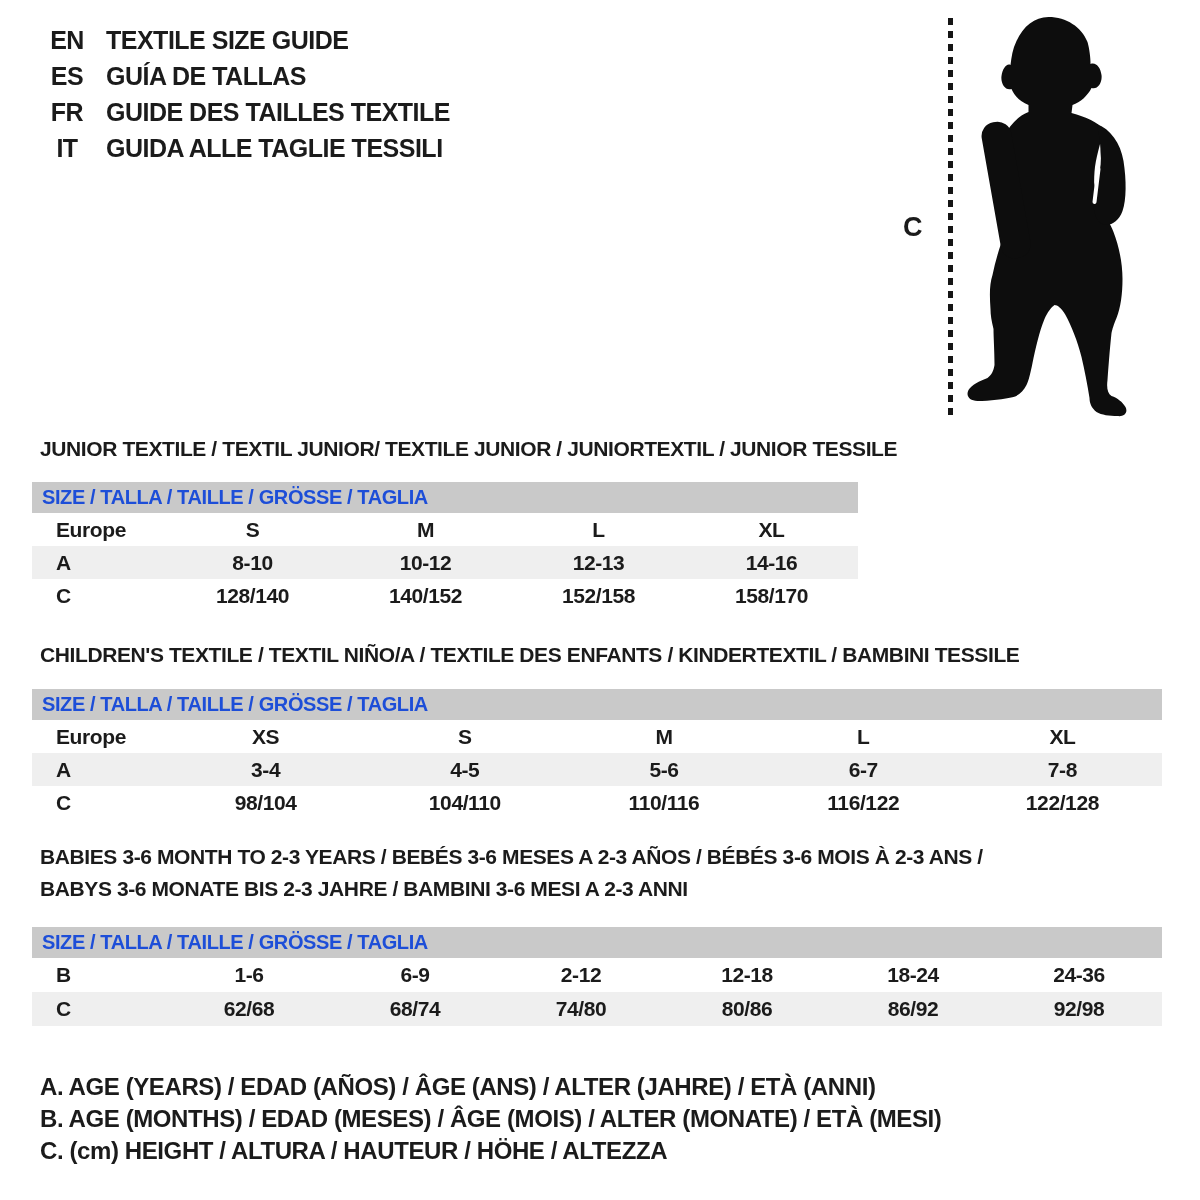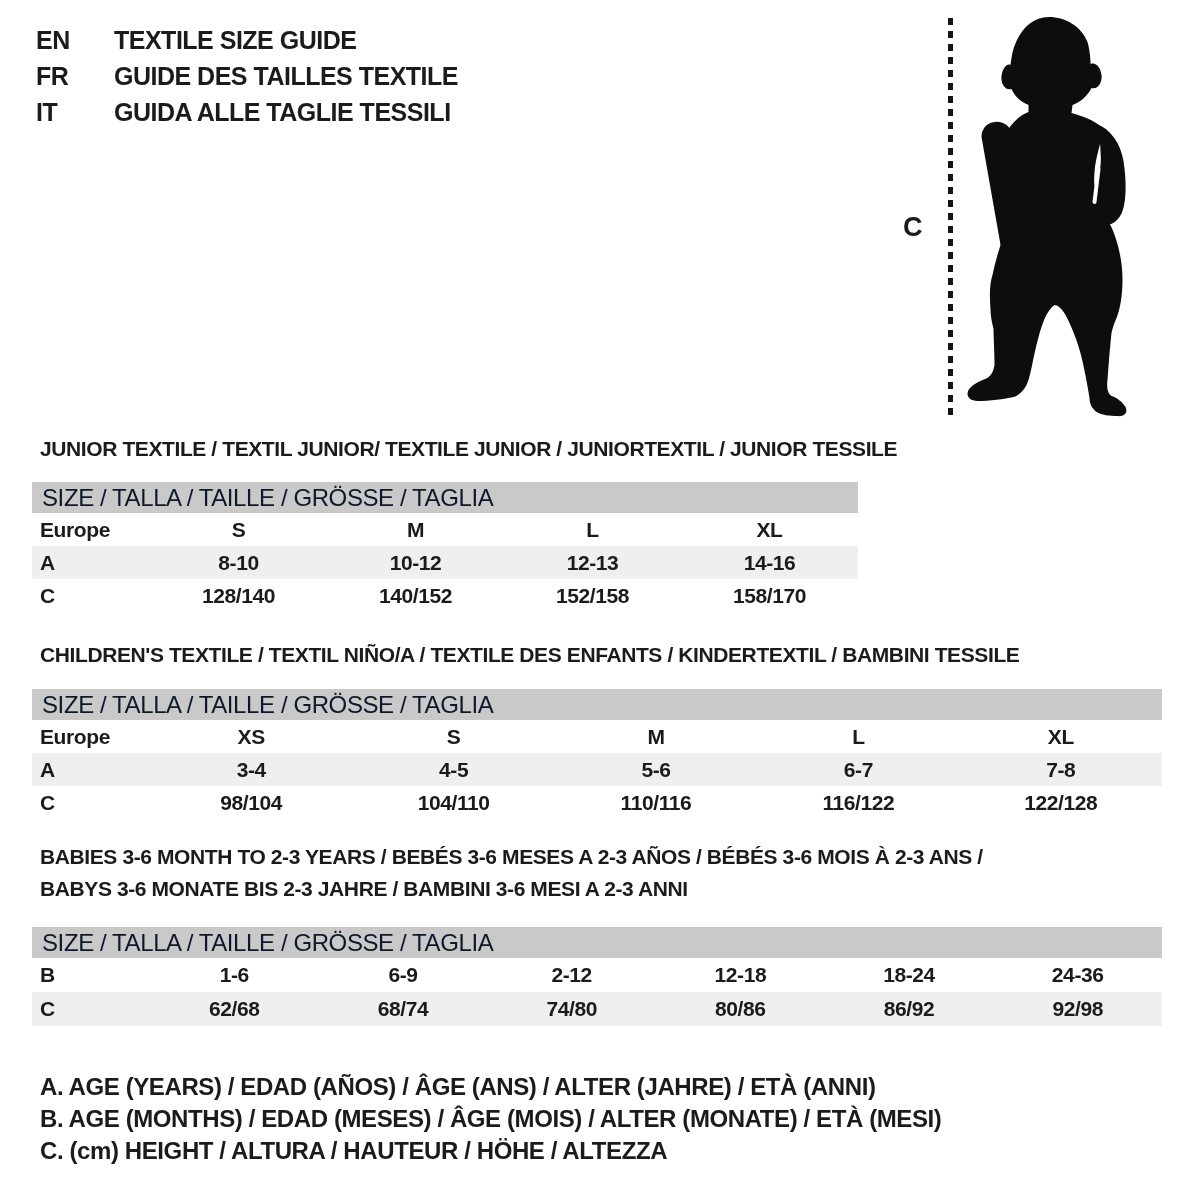--- a/index.html
+++ b/index.html
@@ -1,55 +1,59 @@
 <!DOCTYPE html>
 <html><head>
 <meta charset="utf-8">
 <style>
   html,body { margin:0; padding:0; }
   body { width:1200px; height:1200px; position:relative; background:#ffffff; overflow:hidden;
          font-family:"Liberation Sans","DejaVu Sans",sans-serif; color:#1b1b1b; }
   .abs { position:absolute; }
 
   
-  .lang-list { left:36px; top:22px; }
+  .lang-list { left:28px; top:22px;text-align:center; }
   .lang-row { display:flex; height:36px; line-height:36px; font-size:25px; font-weight:700; letter-spacing:-0.5px; }
   .lang-code { width:78px; }
   .lang-label { white-space:nowrap; }
 
   
   .measure-line { left:948px; top:18px; width:5px; height:398px;
                   background:repeating-linear-gradient(to bottom,#151515 0 7px,transparent 7px 13px); }
   .measure-label { left:903px; top:212px; font-size:27px; font-weight:700; }
   .baby-svg { left:958px; top:12px; }
 
   
   .sec-title { left:40px; font-size:21px; font-weight:700; letter-spacing:-0.4px; white-space:nowrap; line-height:26px; }
 
   
   .tbl { left:32px; }
-  .size-bar { height:31px; line-height:31px; background:#c9c9c9; color:#0f172a;
-              font-size:24px; font-weight:400; letter-spacing:-0.4px; padding-left:10px; }
+  .size-bar { height:31px; line-height:31px; background:#c9c9c9; color:#1d4ed8;
+              font-size:20px; font-weight:700; letter-spacing:-0.4px; padding-left:10px; }
   .trow { display:flex; align-items:center; font-size:21px; font-weight:700; letter-spacing:-0.4px; }
   .trow.h33 { height:33px; }
   .trow.h34 { height:34px; }
   .trow.shaded { background:#efefef; }
-  .lbl { width:118px; padding-left:8px; box-sizing:border-box; }
+  .lbl { width:118px; padding-left:8px; box-sizing:border-box;margin-left:16px; }
   .val { flex:1; text-align:center; }
 
   
   .legend-line { left:40px; font-size:24px; font-weight:700; letter-spacing:-0.4px; white-space:nowrap; line-height:30px; }
 </style>
 </head>
 <body>
 
 <div class="abs lang-list">
   <div class="lang-row">
     <span class="lang-code">EN</span>
     <span class="lang-label">TEXTILE SIZE GUIDE</span>
+  </div>
+  <div class="lang-row">
+    <span class="lang-code">ES</span>
+    <span class="lang-label">GUÍA DE TALLAS</span>
   </div>
   <div class="lang-row">
     <span class="lang-code">FR</span>
     <span class="lang-label">GUIDE DES TAILLES TEXTILE</span>
   </div>
   <div class="lang-row">
     <span class="lang-code">IT</span>
     <span class="lang-label">GUIDA ALLE TAGLIE TESSILI</span>
   </div>
 </div>

